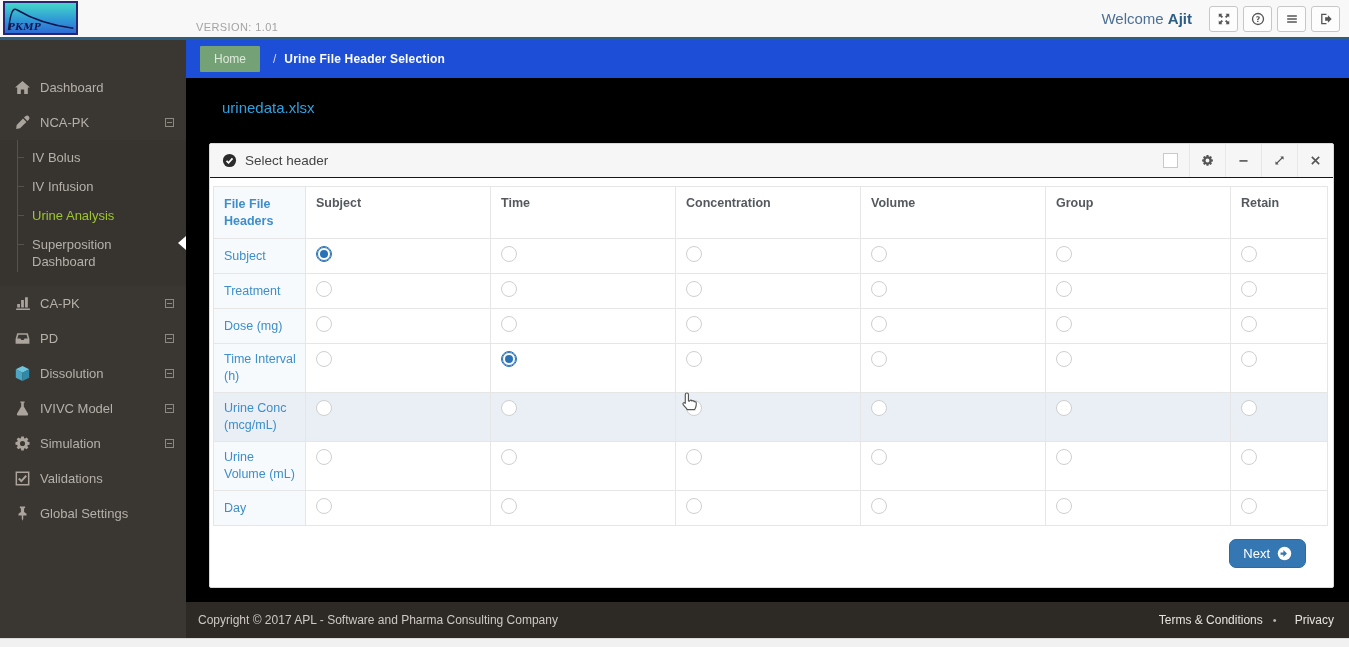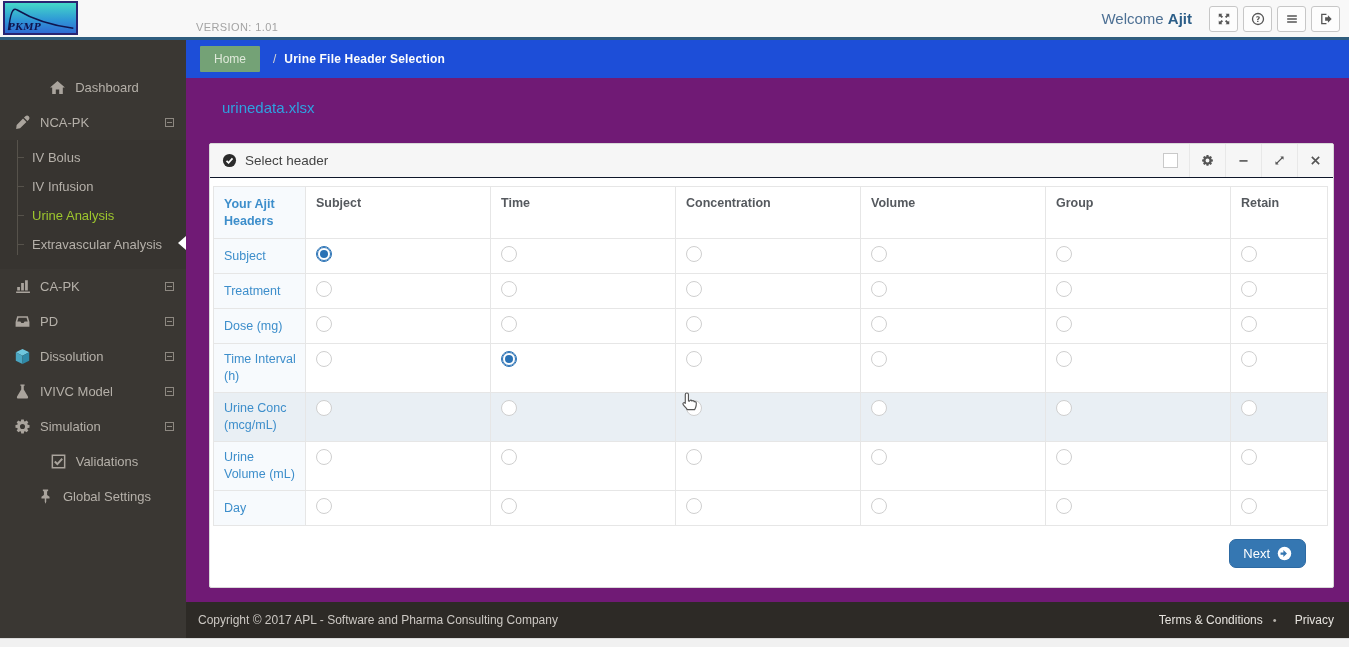--- a/index.html
+++ b/index.html
@@ -17,40 +17,40 @@
   .welcome b { color:#2b5d87; }
   .tb-btn { width:29px; height:26px; margin-left:5px; border:1px solid #c7c7c7; border-radius:3px; background:#fdfdfd; display:inline-flex; align-items:center; justify-content:center; color:#555; cursor:pointer; }
   .tb-btn svg { width:14px; height:14px; }
 
   
   .mid { display:flex; height:598px; flex:none; }
 
   
   .sidebar { position:relative; width:186px; flex:none; background:#3a3733; color:#b5b0a9; }
   .sidebar nav { padding-top:30px; }
-  .side-item { display:flex; align-items:center; height:35px; padding:0 12px 0 14px; font-size:13px; cursor:pointer;justify-content:center; }
+  .side-item { display:flex; align-items:center; height:35px; padding:0 12px 0 14px; font-size:13px; cursor:pointer; }
   .side-item .sicon { width:17px; height:17px; flex:none; display:inline-flex; margin-right:9px; color:#aaa49d; }
   .side-item .sicon svg { width:100%; height:100%; }
   .expand-box { margin-left:auto; width:9px; height:9px; border:1px solid #8d8881; position:relative; flex:none; }
   .expand-box::after { content:""; position:absolute; left:1px; right:1px; top:3px; border-top:1px solid #8d8881; }
   .submenu { position:relative; padding:3px 0 10px; background:rgba(0,0,0,.05); }
   .submenu::before { content:""; position:absolute; left:17px; top:0; bottom:14px; width:1px; background:#56524b; }
   .sub-item { position:relative; padding:6px 10px 6px 32px; font-size:13px; line-height:17px; cursor:pointer; }
   .sub-item::before { content:""; position:absolute; left:17px; top:14px; width:7px; height:1px; background:#56524b; }
   .sub-item.active { color:#9dc62d; }
   .active-marker { position:absolute; right:0; top:196px; width:0; height:0; border-top:7px solid transparent; border-bottom:7px solid transparent; border-right:8px solid #ffffff; }
 
   
   .main { flex:1; display:flex; flex-direction:column; min-width:0; }
   .crumb-bar { height:38px; flex:none; background:#1d4ed8; display:flex; align-items:center; padding-left:14px; }
   .home-btn { background:#74a276; color:#dfe9da; border:none; padding:6px 14px; font-size:12px; font-family:inherit; border-radius:1px; cursor:pointer; }
   .crumb-sep { color:#d9d6d2; margin:0 8px 0 13px; font-size:12px; }
   .crumb-current { color:#fdfdfd; font-size:12px; font-weight:700; letter-spacing:.2px; }
 
-  .content { flex:1; background:#701a75; overflow:hidden; padding:0 15px 17px 23px; }
+  .content { flex:1; background:#000000; overflow:hidden; padding:0 15px 17px 23px; }
   .filename { display:inline-block; margin:21px 0 0 13px; font-size:15px; color:#2ea2e0; text-decoration:none; cursor:pointer; }
 
   
   .panel { margin-top:26px; border:1px solid #d8d8d8; border-radius:2px; background:#fff; }
   .panel-head { height:34px; background:#f6f6f6; border-bottom:1px solid #0f172a; display:flex; align-items:center; padding:0 0 0 12px; }
   .check-circle { width:15px; height:15px; margin-right:8px; flex:none; }
   .panel-title { font-size:13.5px; color:#444; }
   .ph-ctrls { margin-left:auto; display:flex; align-items:stretch; height:100%; }
   .ph-ctrl { display:flex; align-items:center; padding:0 11px; border-left:1px solid #e8e8e8; color:#555; cursor:pointer; background:transparent; border-top:none; border-right:none; border-bottom:none; }
   .ph-ctrl:first-child { border-left:none; }
@@ -144,21 +144,21 @@
                 <path fill="currentColor" d="M13.9 2.1a2.3 2.3 0 0 0-3.2 0L9.4 3.4l3.2 3.2 1.3-1.3a2.3 2.3 0 0 0 0-3.2zM8.5 4.3 2.5 10.3 2 14l3.7-.5 6-6z"></path>
               </svg>
             </span>
           <span>NCA-PK</span>
           <span class="expand-box"></span>
         </div>
         <div class="submenu">
           <div class="sub-item">IV Bolus</div>
           <div class="sub-item">IV Infusion</div>
           <div class="sub-item active">Urine Analysis</div>
-          <div class="sub-item">Extravascular Analysis</div>
+          <div class="sub-item">Superposition Dashboard</div>
         </div>
         <div class="side-item">
           <span class="sicon">
               <svg viewBox="0 0 16 16">
                 <path fill="currentColor" d="M2 14h13v-1.4H2zM3 11.8h2.6V8.4H3zm3.7 0h2.6V4.8H6.7zm3.7 0H13V2.2h-2.6z"></path>
               </svg>
             </span>
           <span>CA-PK</span>
           <span class="expand-box"></span>
         </div>
@@ -273,21 +273,21 @@
                 <col class="c-label">
                   <col class="c-mid">
                   <col class="c-mid">
                   <col class="c-mid">
                   <col class="c-mid">
                   <col class="c-mid">
                   <col>
               </colgroup>
               <thead>
                 <tr>
-                  <th class="corner">Your Ajit Headers</th>
+                  <th class="corner">File File Headers</th>
                   <th>Subject</th>
                   <th>Time</th>
                   <th>Concentration</th>
                   <th>Volume</th>
                   <th>Group</th>
                   <th>Retain</th>
                 </tr>
               </thead>
               <tbody>
                 <tr>

